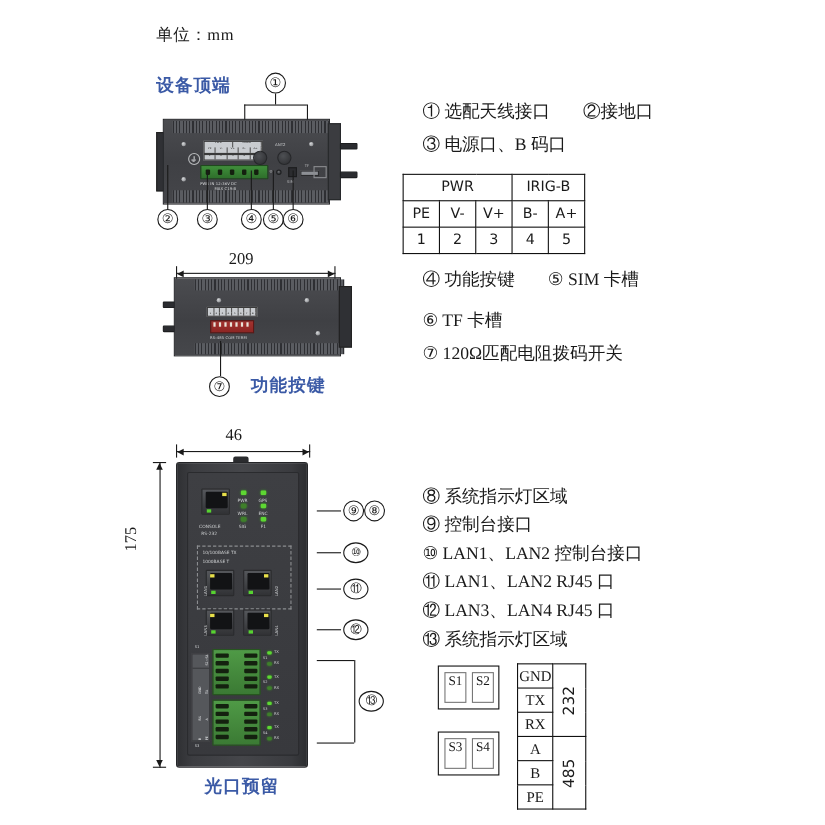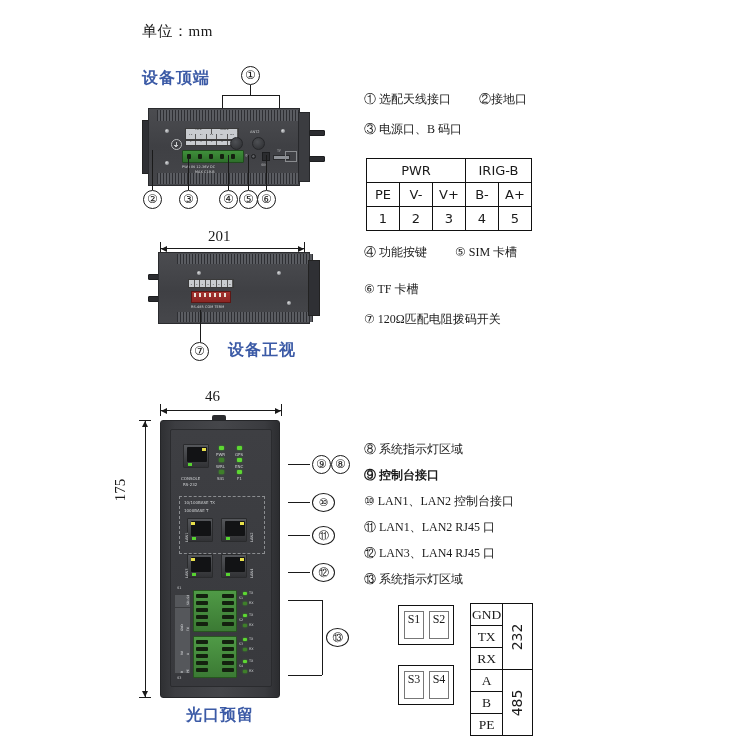--- a/index.html
+++ b/index.html
@@ -107,21 +107,21 @@
   .led.dim{background:#3f7f2a;}
   .lbl{position:absolute;font-size:4px;color:#cfd1d3;font-family:"DejaVu Sans",sans-serif;white-space:nowrap;}
   .dashbox{position:absolute;border:0.7px dashed #8b8d90;box-sizing:border-box;}
   .serial-blk{position:absolute;background:linear-gradient(180deg,#4f9a46,#3b7a34);
      border:1px solid #27561f;box-sizing:border-box;border-radius:1px;}
   .serial-blk .pin{position:absolute;width:12px;height:4px;background:#14210f;border-radius:1px;}
   .vlabel{position:absolute;font-size:3.6px;color:#d2d4d6;font-family:"DejaVu Sans",sans-serif;
      transform:rotate(-90deg);transform-origin:left top;white-space:nowrap;}
 
   
-  .legend{position:absolute;left:364px;font-size:12px;line-height:1.55;white-space:nowrap;}
+  .legend{position:absolute;left:384px;font-size:16px;line-height:1.55;white-space:nowrap;}
 
   
   #pwr-table{position:absolute;left:366px;top:158px;border-collapse:collapse;
      font-family:"DejaVu Sans",sans-serif;}
   #pwr-table td{border:1.5px solid #111;text-align:center;font-size:13px;
      padding:2px 0;width:32px;height:19px;}
 
   
   #ser-wrap{position:absolute;left:398px;top:603px;}
   .sbox{position:absolute;border:1.6px solid #111;background:#fff;box-sizing:border-box;}
@@ -221,21 +221,21 @@
 <div class="lead v" style="left:228px;top:155px;height:35px;"></div>
 <div class="lead v" style="left:248px;top:155px;height:35px;"></div>
 <div class="lead v" style="left:266px;top:155px;height:35px;"></div>
 
 <div class="abs cc" style="left:143px;top:190px;">②</div>
 <div class="abs cc" style="left:179px;top:190px;">③</div>
 <div class="abs cc" style="left:219px;top:190px;">④</div>
 <div class="abs cc" style="left:239px;top:190px;">⑤</div>
 <div class="abs cc" style="left:257px;top:190px;">⑥</div>
 
-<div class="dim-txt" style="left:208px;top:228px;">201</div>
+<div class="dim-txt" style="left:208px;top:228px;">209</div>
 <div class="dim-line" style="left:160px;top:248px;width:145px;height:1px;"></div>
 <div class="dim-line" style="left:160px;top:242px;width:1px;height:12px;"></div>
 <div class="dim-line" style="left:304px;top:242px;width:1px;height:12px;"></div>
 <div class="arrowL" style="left:161px;top:245.5px;"></div>
 <div class="arrowR" style="left:298px;top:245.5px;"></div>
 
 <div class="abs" id="mid-device">
   <div class="side-stub" style="top:22px;"></div>
   <div class="side-stub" style="top:44px;"></div>
   <div class="body">
@@ -277,21 +277,21 @@
       <div class="sw" style="left:27px;"></div>
       <div class="sw" style="left:32px;"></div>
     </div>
     <div class="tinytext" style="left:32px;top:52px;">RS-485 COM TERM</div>
   </div>
   <div class="endplate"></div>
 </div>
 
 <div class="lead v" style="left:200px;top:310px;height:32px;"></div>
 <div class="abs cc" style="left:190px;top:342px;">⑦</div>
-<div class="abs view-label" style="left:228px;top:340px;">设备正视</div>
+<div class="abs view-label" style="left:228px;top:340px;">功能按键</div>
 
 <div class="dim-txt" style="left:205px;top:388px;">46</div>
 <div class="dim-line" style="left:160px;top:410px;width:122px;height:1px;"></div>
 <div class="dim-line" style="left:160px;top:404px;width:1px;height:12px;"></div>
 <div class="dim-line" style="left:281px;top:404px;width:1px;height:12px;"></div>
 <div class="arrowL" style="left:161px;top:407.5px;"></div>
 <div class="arrowR" style="left:275px;top:407.5px;"></div>
 
 <div class="dim-line" style="left:145px;top:420px;width:1px;height:278px;"></div>
 <div class="dim-line" style="left:139px;top:420px;width:12px;height:1px;"></div>
@@ -478,21 +478,21 @@
 
 <div class="legend" style="top:243px;font-family:Liberation Serif, serif;">
   <span>④ 功能按键</span>
   <span style="display:inline-block;width:22px;"></span>
   <span>⑤ SIM 卡槽</span>
 </div>
 <div class="legend" style="top:280px;">⑥ TF 卡槽</div>
 <div class="legend" style="top:310px;">⑦ 120Ω匹配电阻拨码开关</div>
 
 <div class="legend" style="top:440px;">⑧ 系统指示灯区域</div>
-<div class="legend" style="top:466px;font-weight:bold;">⑨ 控制台接口</div>
+<div class="legend" style="top:466px;">⑨ 控制台接口</div>
 <div class="legend" style="top:492px;">⑩ LAN1、LAN2 控制台接口</div>
 <div class="legend" style="top:518px;">⑪ LAN1、LAN2 RJ45 口</div>
 <div class="legend" style="top:544px;">⑫ LAN3、LAN4 RJ45 口</div>
 <div class="legend" style="top:570px;">⑬ 系统指示灯区域</div>
 
 <div id="ser-wrap">
 
   <div class="sbox" style="left:0;top:2px;width:56px;height:40px;">
     <div class="cellS" style="left:5px;top:5px;width:20px;height:28px;">
       <div>S1</div>

